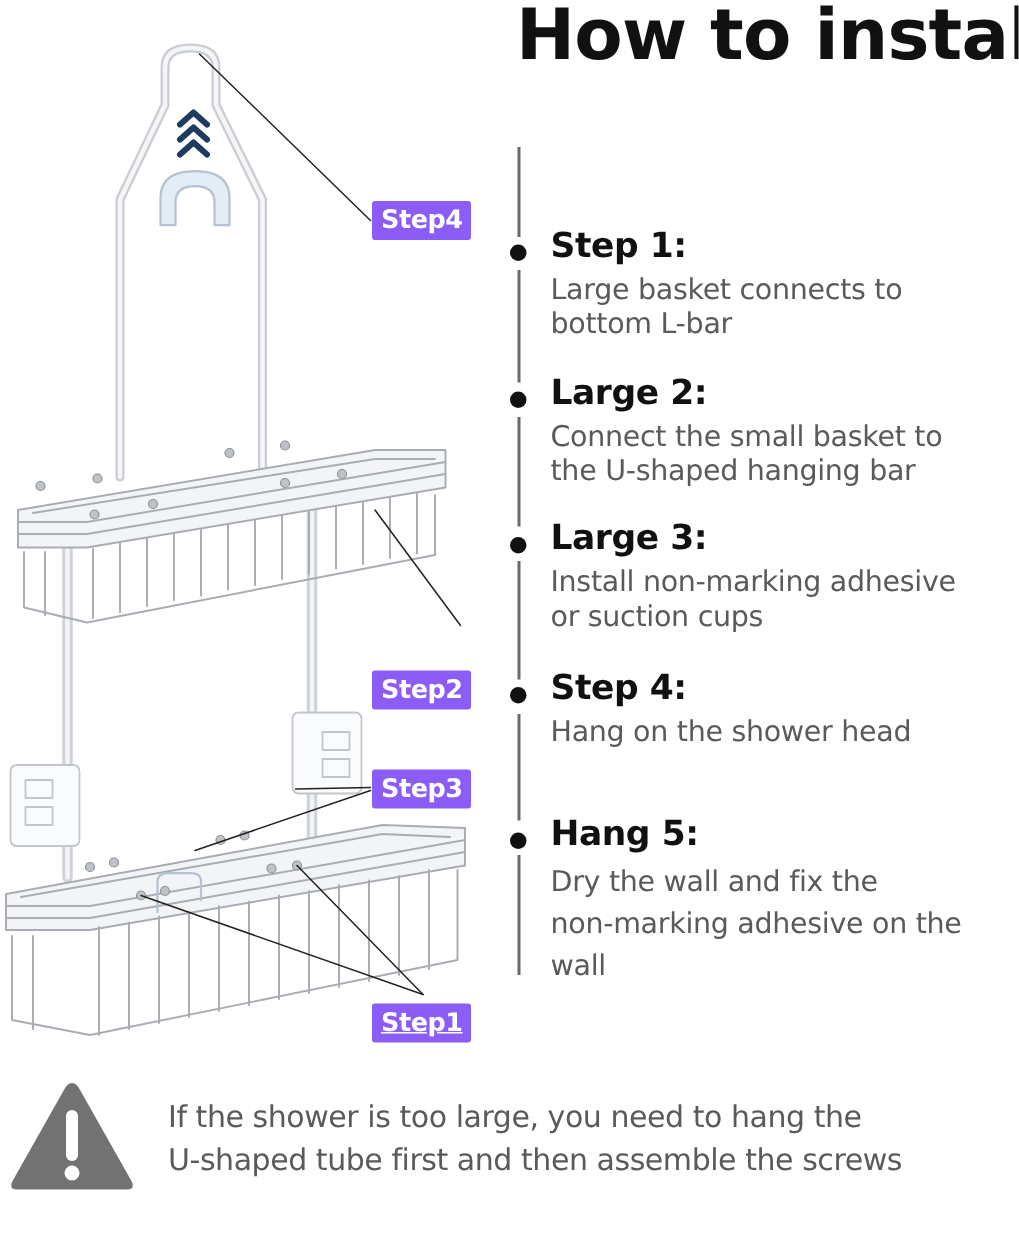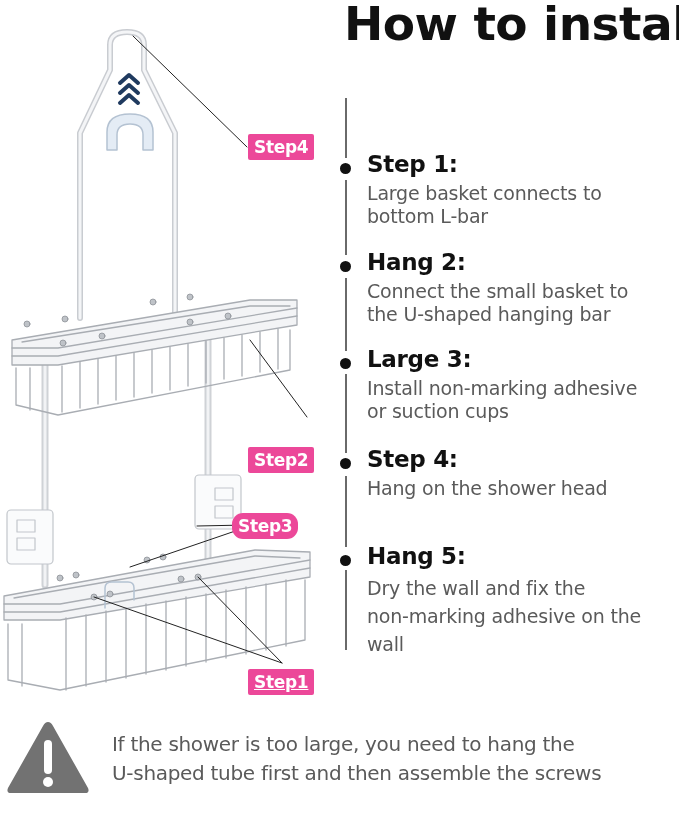--- a/index.html
+++ b/index.html
@@ -5,21 +5,21 @@
     html, body { margin: 0; padding: 0; background: #ffffff; }
     body { width: 679px; height: 822px; position: relative; overflow: hidden; font-family: "DejaVu Sans", sans-serif; }
     .title { position: absolute; left: 344px; top: -4px; font-size: 47px; font-weight: bold; color: #111111; letter-spacing: -0.5px; white-space: nowrap; font-family: "DejaVu Sans", sans-serif; }
     .illus { position: absolute; left: 0; top: 0; width: 330px; height: 720px; }
     .timeline-line { position: absolute; left: 345px; width: 1.5px; background: #6a6a6a; }
     .step { position: absolute; left: 340px; width: 340px; }
     .dot { position: absolute; left: 0; top: 12px; width: 11px; height: 11px; border-radius: 50%; background: #111111; }
     .step-title { position: absolute; left: 27px; top: 0; font-size: 23px; font-weight: bold; color: #111111; white-space: nowrap; letter-spacing: -0.3px; }
     .step-desc { position: absolute; left: 27px; top: 31px; font-size: 19px; color: #5a5a5a; line-height: 23px; white-space: pre-line; width: 320px; letter-spacing: -0.2px; }
     .step5 .step-desc { line-height: 28px; }
-    .tag { position: absolute; height: 26px; padding: 0 6px; background: #ec4899; color: #ffffff; font-weight: bold; font-size: 17px; line-height: 26px; border-radius: 2px; letter-spacing: -0.3px; white-space: nowrap; }
+    .tag { position: absolute; height: 26px; padding: 0 6px; background: #8b5cf6; color: #ffffff; font-weight: bold; font-size: 17px; line-height: 26px; border-radius: 2px; letter-spacing: -0.3px; white-space: nowrap; }
     .warning { position: absolute; left: 0; top: 708px; width: 606px; height: 87px; padding-left: 44px; }
     .warn-icon { position: absolute; left: 5px; top: 10px; width: 86px; height: 78px; }
     .warn-text { position: absolute; left: 112px; top: 22px; font-size: 20px; color: #5a5a5a; line-height: 29px; white-space: pre-line; letter-spacing: -0.3px; }
   </style>
 </head>
 <body>
 
 <div class="title">How to install</div>
 
 <svg class="illus" viewBox="0 0 330 720" xmlns="http://www.w3.org/2000/svg">
@@ -125,39 +125,39 @@
       <path d="M197 526 L247 525"></path>
       <path d="M130 567 L247 527"></path>
       <path d="M94 597 L282 663"></path>
       <path d="M198 577 L282 663"></path>
     </g>
   </g>
 </svg>
 
 <div class="tag" style="left:248px; top:134px;">Step4</div>
 <div class="tag" style="left:248px; top:447px;">Step2</div>
-<div class="tag" style="left:232px; top:513px;border-radius:11px;">Step3</div>
+<div class="tag" style="left:248px; top:513px;">Step3</div>
 <div class="tag" style="left:248px; top:669px;text-decoration:underline;">Step1</div>
 
 <div class="timeline-line" style="top:98px; height:60px;"></div>
 <div class="timeline-line" style="top:180px; height:75px;"></div>
 <div class="timeline-line" style="top:278px; height:73px;"></div>
 <div class="timeline-line" style="top:374px; height:79px;"></div>
 <div class="timeline-line" style="top:476px; height:71px;"></div>
 <div class="timeline-line" style="top:570px; height:80px;"></div>
 
 <div class="step" style="top:151px;">
   <div class="dot"></div>
   <div class="step-title">Step 1:</div>
   <div class="step-desc">Large basket connects to
 bottom L-bar</div>
 </div>
 <div class="step" style="top:249px;">
   <div class="dot"></div>
-  <div class="step-title">Hang 2:</div>
+  <div class="step-title">Large 2:</div>
   <div class="step-desc">Connect the small basket to
 the U-shaped hanging bar</div>
 </div>
 <div class="step" style="top:346px;">
   <div class="dot"></div>
   <div class="step-title">Large 3:</div>
   <div class="step-desc">Install non-marking adhesive
 or suction cups</div>
 </div>
 <div class="step" style="top:446px;">

